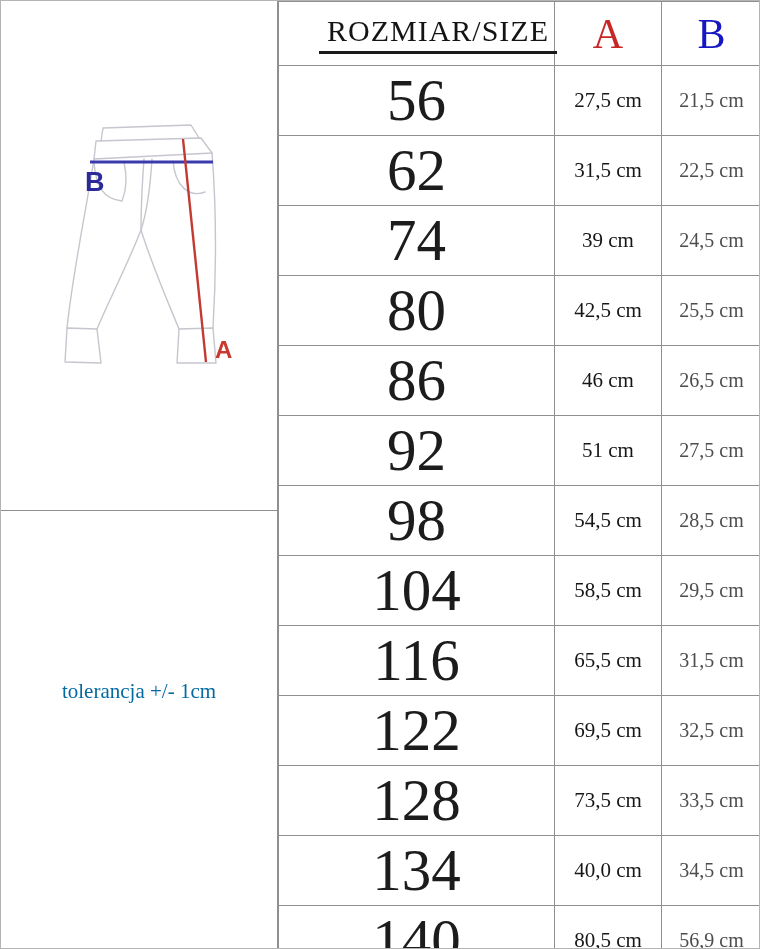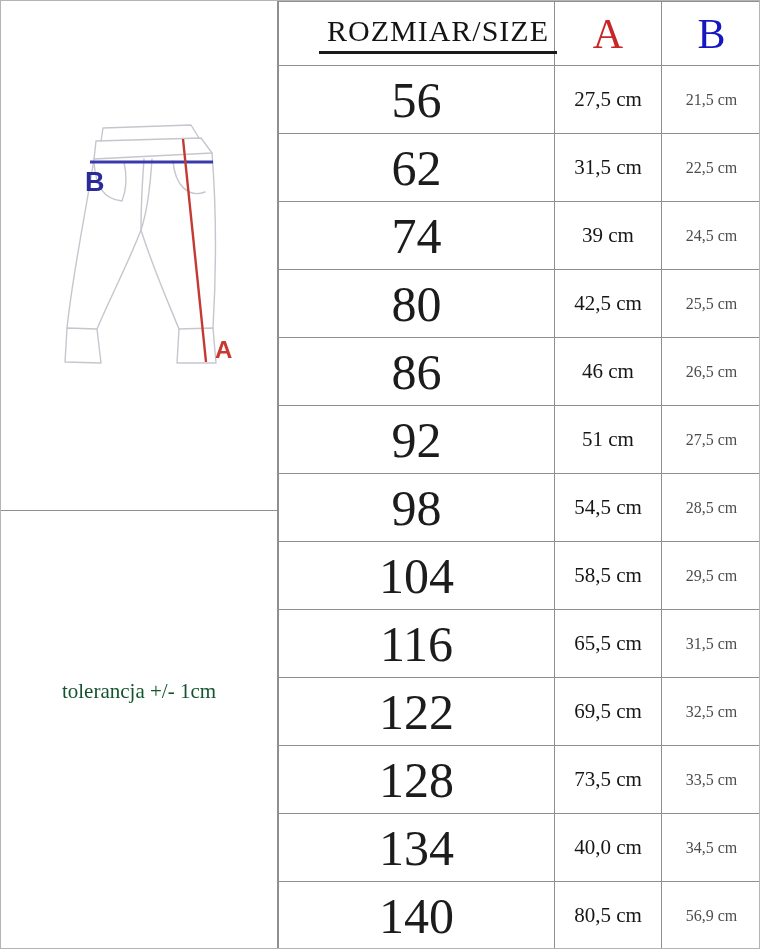--- a/index.html
+++ b/index.html
@@ -22,21 +22,21 @@
     position:absolute;left:0;top:0;width:277px;height:100%;
     border-right:1px solid var(--grid);background:#fff;
   }
   .panel-divider{
     position:absolute;left:0;top:509px;width:277px;height:0;
     border-top:1px solid var(--grid);
   }
   .pants-svg{position:absolute;left:40px;top:115px;}
   .tolerance{
     position:absolute;left:0;top:674px;width:100%;
-    text-align:center;font-size:21px;line-height:33px;color:#14532d;
+    text-align:center;font-size:21px;line-height:33px;color:#0369a1;
   }
   
   .size-table{
     position:absolute;left:277px;top:0;width:483px;height:949px;
     border-collapse:collapse;table-layout:fixed;
   }
   .size-table col.c-size{width:276px;}
   .size-table col.c-a{width:107px;}
   .size-table col.c-b{width:100px;}
   .size-table th,.size-table td{
@@ -46,23 +46,23 @@
   }
   .size-table thead th{height:64px;}
   .size-table tbody td{height:55px;}
   .hdr-size{font-size:30px;letter-spacing:1px;color:#141414;padding-left:40px;}
   .hdr-size .underline{
     display:inline-block;padding:0 8px 3px;
     border-bottom:3px solid #1a1a1a;
   }
   .hdr-a{font-size:42px;color:var(--accent-a);}
   .hdr-b{font-size:42px;color:var(--accent-b);}
-  td.size-cell{font-size:50px;color:var(--ink);}
+  td.size-cell{font-size:59px;color:var(--ink);}
   td.a-cell{font-size:21px;color:#161616;}
-  td.b-cell{font-size:16px;color:var(--ink-soft);}
+  td.b-cell{font-size:20px;color:var(--ink-soft);}
   
   .pants-line{fill:none;stroke:#c6c6ce;stroke-width:1.4;stroke-linecap:round;stroke-linejoin:round;}
   .measure-b{stroke:#3a3aad;stroke-width:3;}
   .measure-a{stroke:#c33a33;stroke-width:2.4;}
   .lbl{font-family:"Liberation Sans","DejaVu Sans",sans-serif;font-weight:bold;}
   .lbl-b{fill:#2a2a99;font-size:27px;}
   .lbl-a{fill:#c9392f;font-size:24px;}
 </style>
 </head>
 <body>

